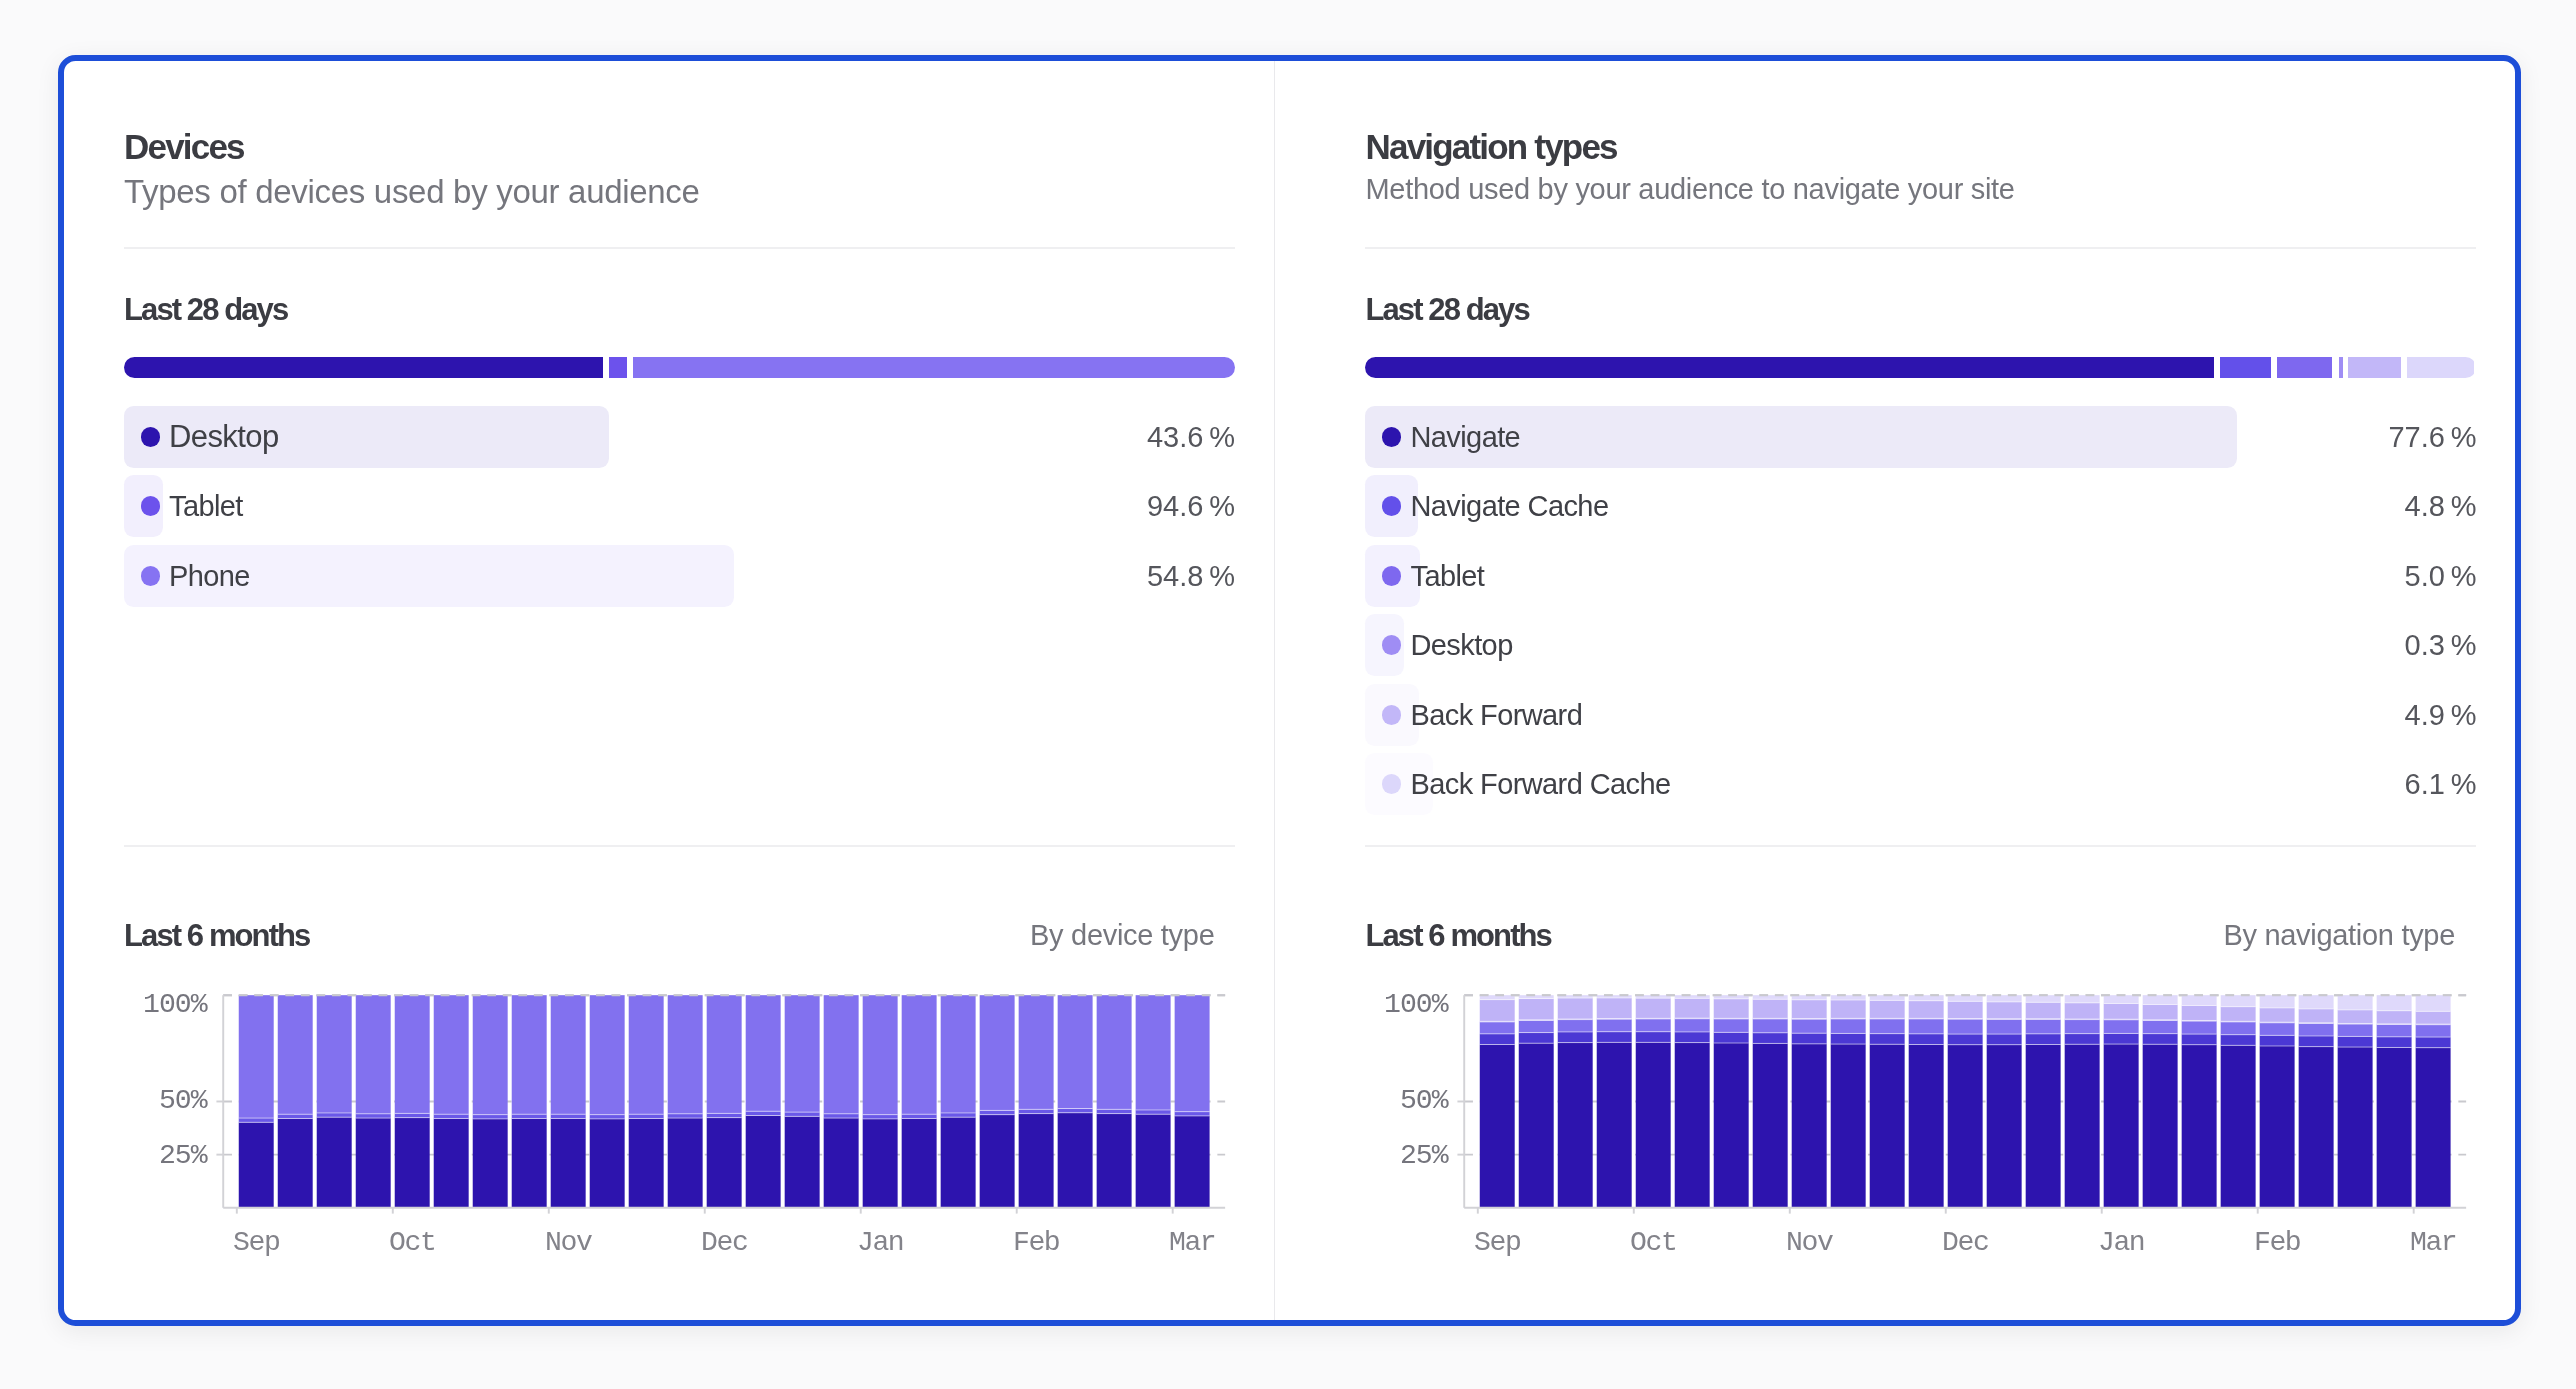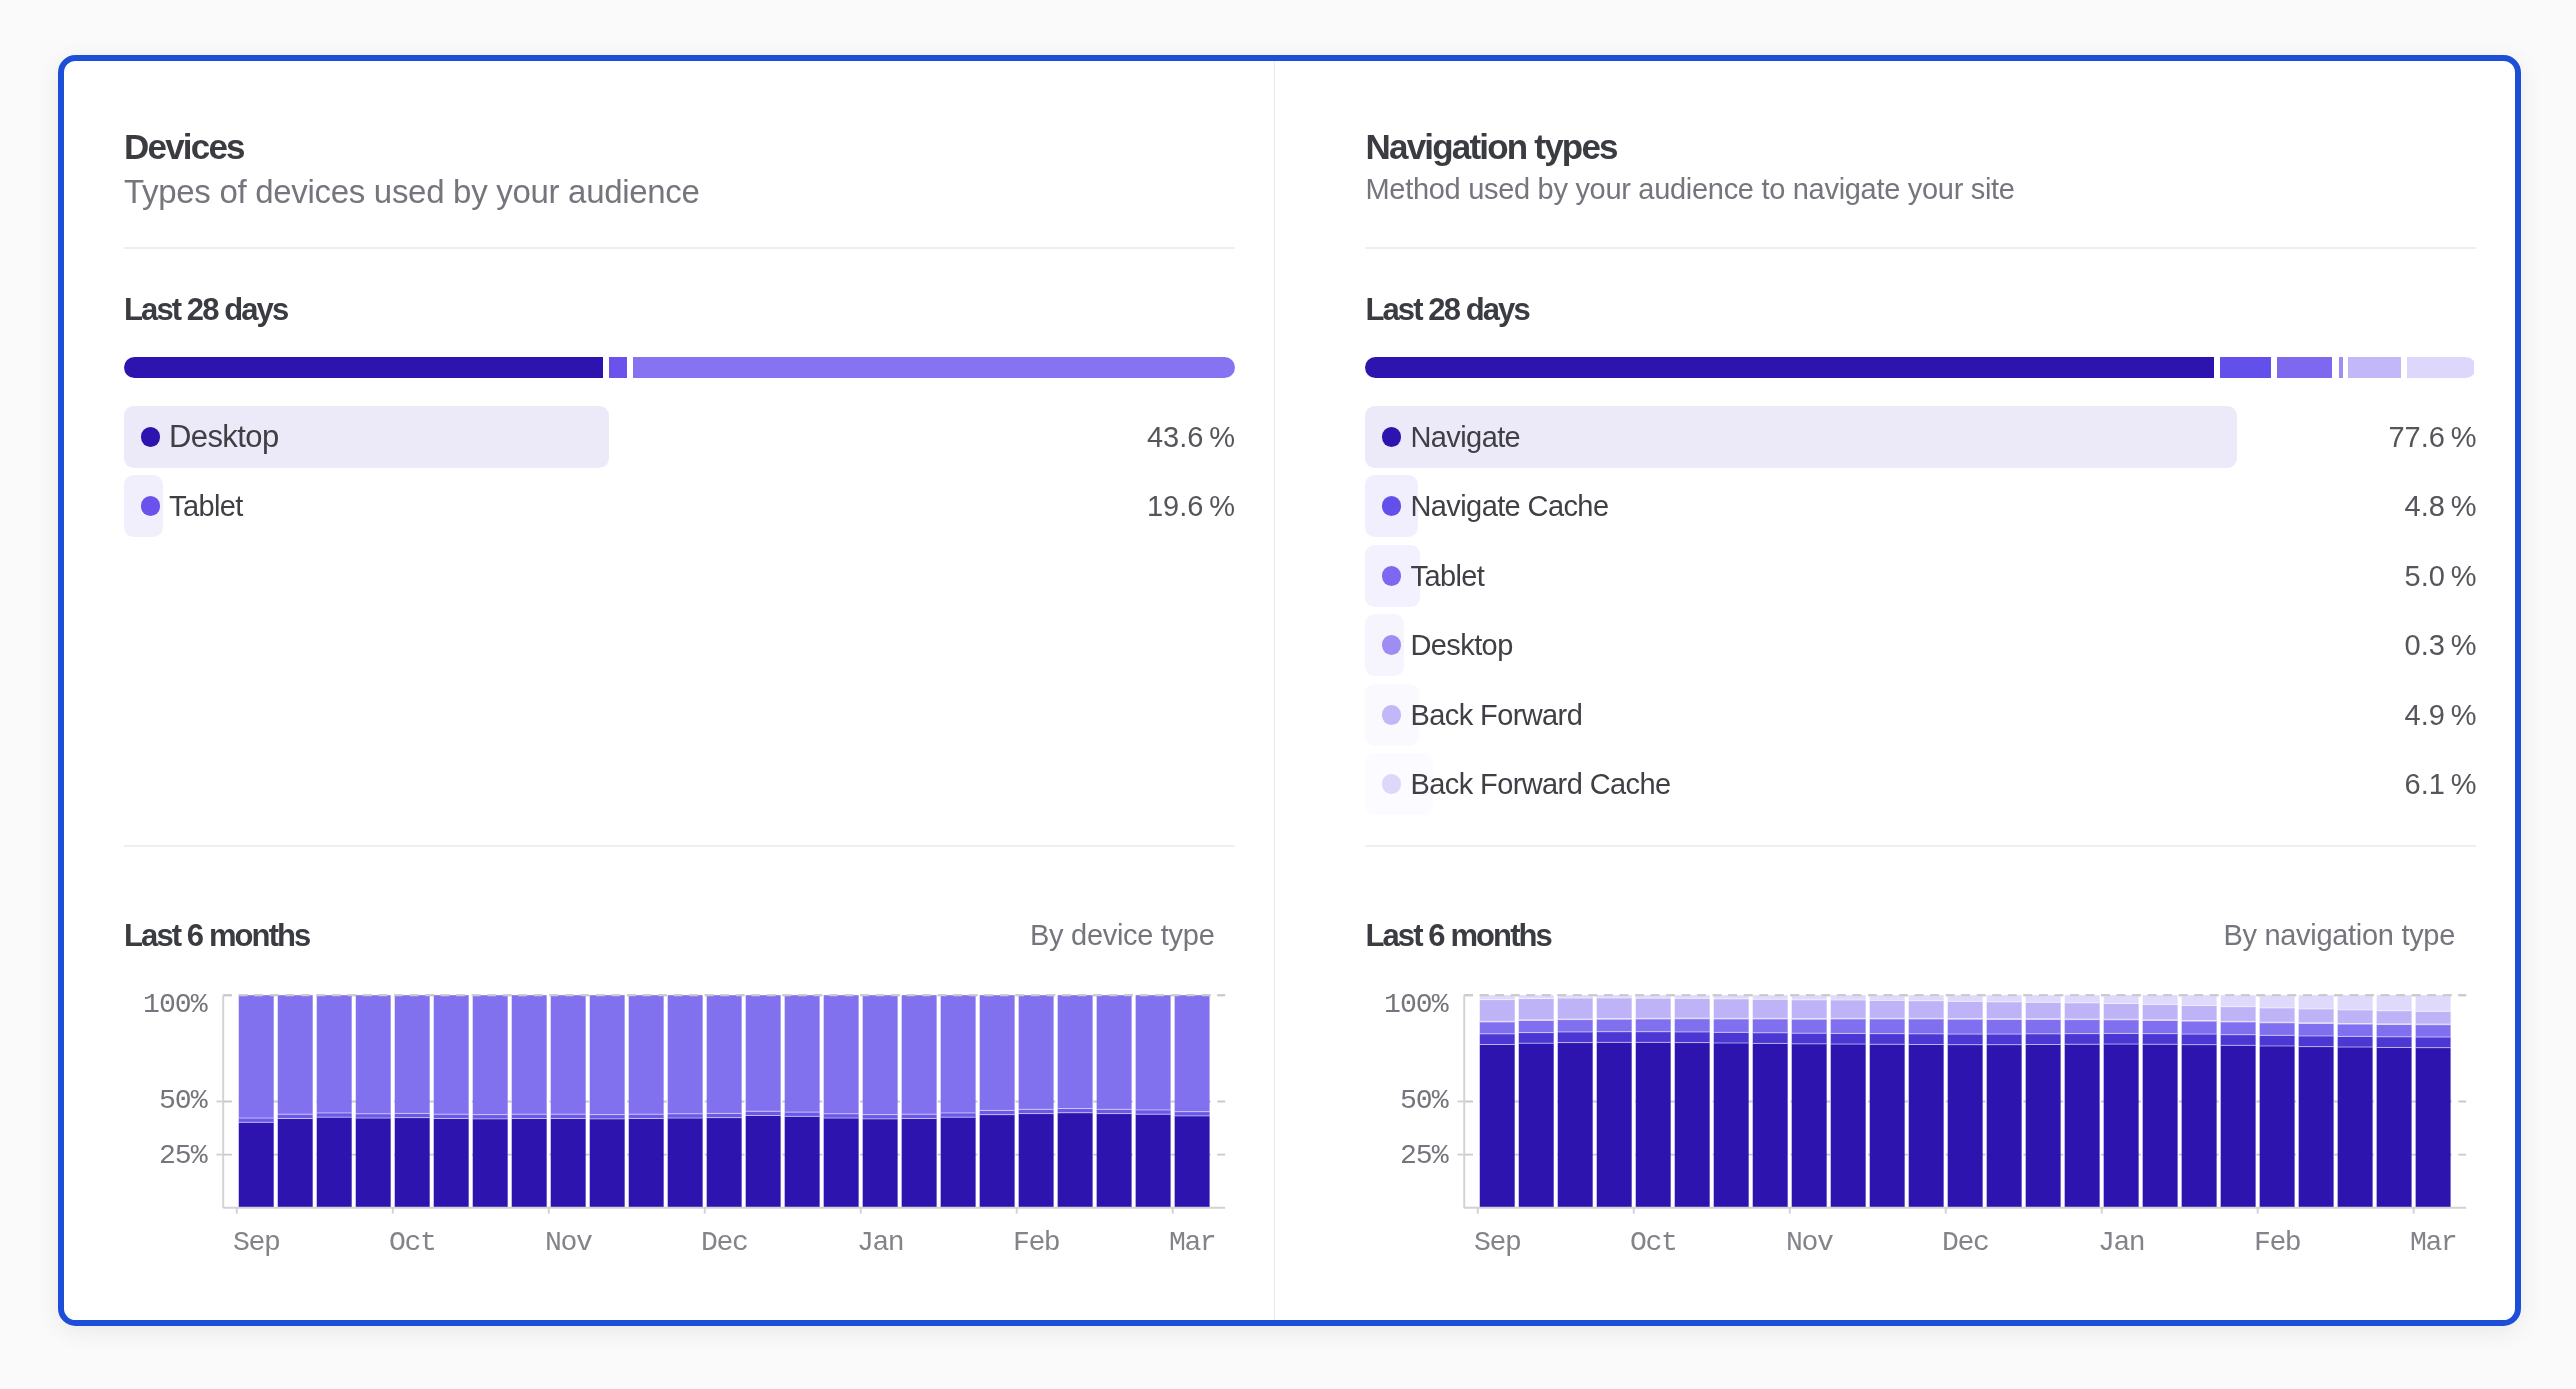--- a/index.html
+++ b/index.html
@@ -19,21 +19,27 @@
 <div style="position:absolute;left:60px;top:345px;width:1111px;height:62px">
 <div style="position:absolute;left:0;top:0;width:485px;height:62px;background:rgb(236,234,248);border-radius:9.7px"></div>
 <div style="position:absolute;left:16.5px;top:21.4px;width:19.4px;height:19.4px;border-radius:50%;background:#2D14AE"></div>
 <div style="position:absolute;left:45px;top:0;height:62px;display:flex;align-items:center;font-size:31px;letter-spacing:-0.6px;color:#3F4046">Desktop</div>
 <div style="position:absolute;right:0;top:0;height:62px;display:flex;align-items:center;font-size:29px;color:#55565C">43.6 %</div>
 </div>
       <div style="position:absolute;left:60px;top:414px;width:1111px;height:62px">
 <div style="position:absolute;left:0;top:0;width:39px;height:62px;background:rgb(242,239,253);border-radius:9.7px"></div>
 <div style="position:absolute;left:16.5px;top:21.4px;width:19.4px;height:19.4px;border-radius:50%;background:#6C52EC"></div>
 <div style="position:absolute;left:45px;top:0;height:62px;display:flex;align-items:center;font-size:29px;letter-spacing:-0.6px;color:#3F4046">Tablet</div>
-<div style="position:absolute;right:0;top:0;height:62px;display:flex;align-items:center;font-size:29px;color:#55565C">19.6 %</div>
+<div style="position:absolute;right:0;top:0;height:62px;display:flex;align-items:center;font-size:29px;color:#55565C">94.6 %</div>
+</div>
+      <div style="position:absolute;left:60px;top:484px;width:1111px;height:62px">
+<div style="position:absolute;left:0;top:0;width:610px;height:62px;background:rgb(244,242,254);border-radius:9.7px"></div>
+<div style="position:absolute;left:16.5px;top:21.4px;width:19.4px;height:19.4px;border-radius:50%;background:#8673F2"></div>
+<div style="position:absolute;left:45px;top:0;height:62px;display:flex;align-items:center;font-size:29px;letter-spacing:-0.6px;color:#3F4046">Phone</div>
+<div style="position:absolute;right:0;top:0;height:62px;display:flex;align-items:center;font-size:29px;color:#55565C">54.8 %</div>
 </div>
 <div style="position:absolute;left:60px;top:784px;width:1111px;height:1.9px;background:#EFEFF1"></div>
 <div style="position:absolute;left:60px;top:857px;font-size:31px;font-weight:700;letter-spacing:-1.9px;color:#3B3C42">Last 6 months</div>
 <div style="position:absolute;right:60px;top:858px;font-size:29px;letter-spacing:-0.3px;color:#75767D">By device type</div>
 <svg style="position:absolute;left:0;top:906px" width="1232" height="301" viewBox="0 0 1269 310.0">
         <line x1="164.0" y1="29.0" x2="1196.0" y2="29.0" stroke="#C9C9CE" stroke-width="2" stroke-dasharray="9 7"></line>
         <line x1="164.0" y1="138.5" x2="1196.0" y2="138.5" stroke="#C9C9CE" stroke-width="2" stroke-dasharray="9 7"></line>
         <line x1="164.0" y1="193.25" x2="1196.0" y2="193.25" stroke="#C9C9CE" stroke-width="2" stroke-dasharray="9 7"></line>
         <line x1="157.0" y1="138.5" x2="164.0" y2="138.5" stroke="#D2D2D6" stroke-width="2"></line>
         <line x1="157.0" y1="193.25" x2="164.0" y2="193.25" stroke="#D2D2D6" stroke-width="2"></line>

